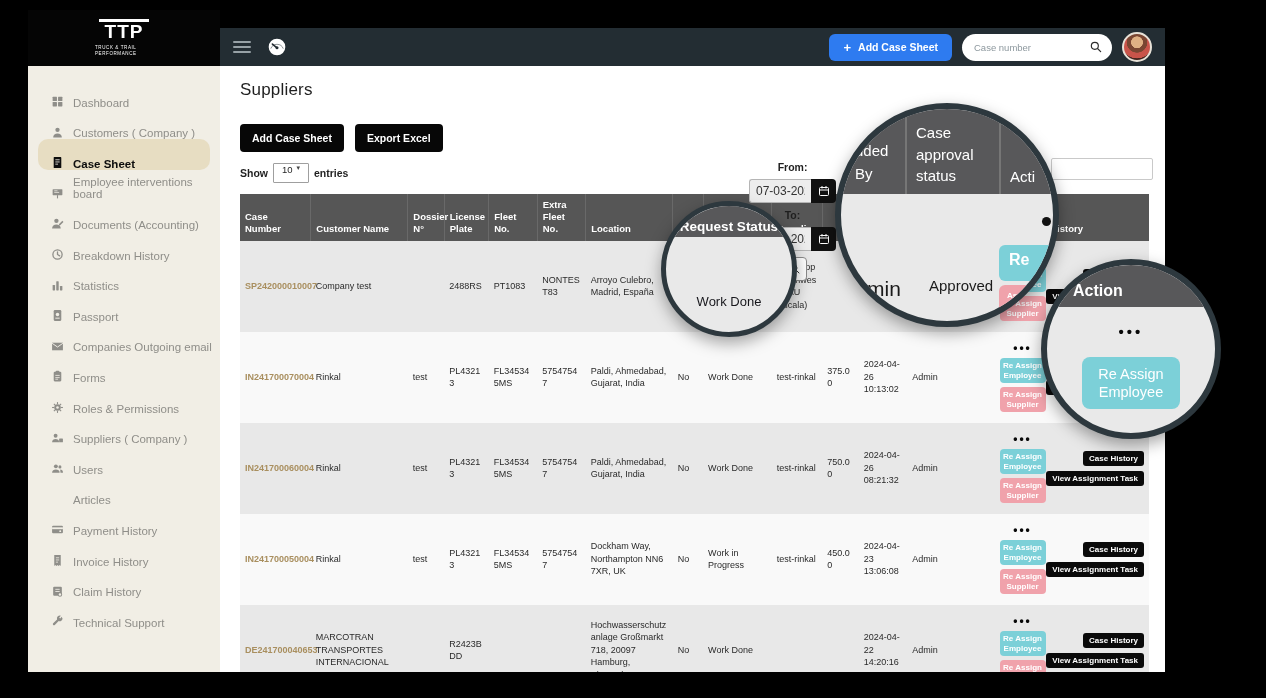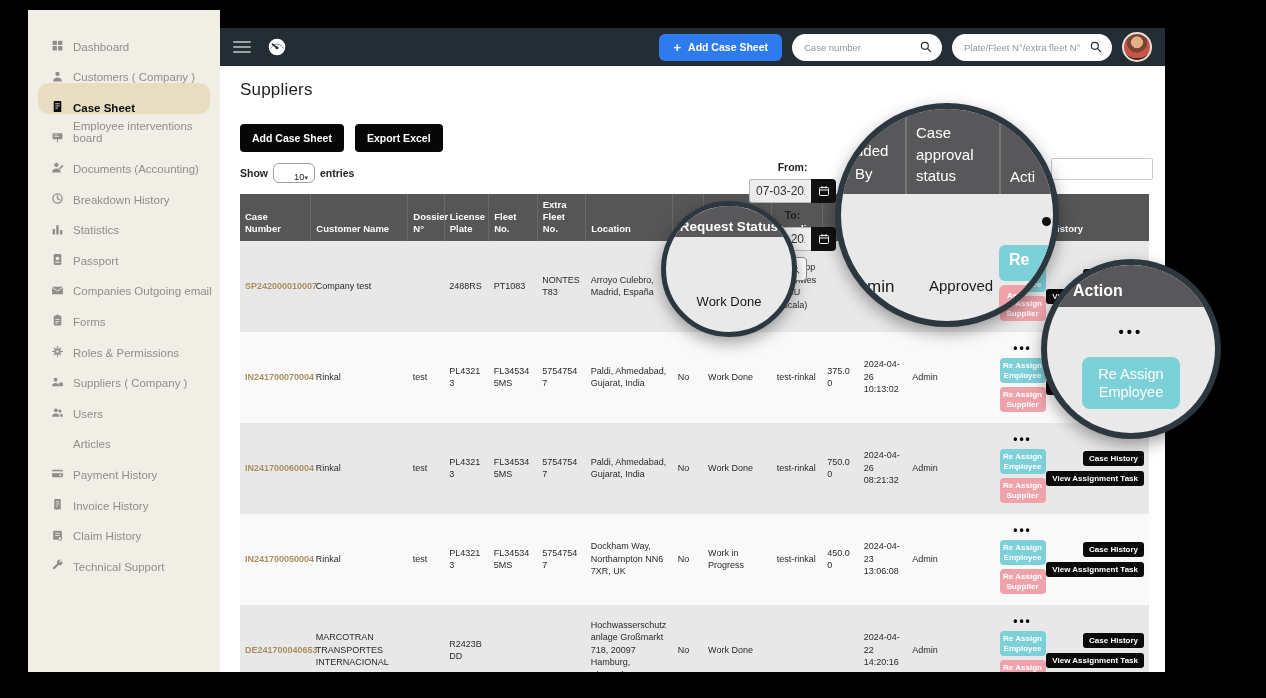--- a/index.html
+++ b/index.html
@@ -36,21 +36,21 @@
   .pill input::placeholder{color:#8d989e;}
   .pill.p1{width:150px;}.pill.p2{width:160px;}
   .pill svg{flex:0 0 14px;}
   .avatar{width:30px;height:30px;border-radius:50%;border:2px solid #e8e2d8;background:radial-gradient(circle at 50% 32%,#e0b184 0 26%,#7a4632 28% 46%,#c9544a 48% 72%,#45251e 74% 100%);cursor:pointer;}
   
   .content{flex:1;background:#fff;position:relative;overflow:hidden;}
   .page-title{margin:14px 0 0 20px;font-size:17px;font-weight:normal;color:#1f1f1f;letter-spacing:.2px;height:22px;}
   .toolbar{margin:22px 0 0 20px;display:flex;gap:11px;height:28px;}
   .btn-black{background:#070707;color:#fff;border:none;border-radius:4px;font-size:10.5px;font-weight:bold;padding:0 12px;height:28px;cursor:pointer;}
   .controls{position:relative;margin:8px 16px 0 20px;height:26px;font-size:10.5px;font-weight:bold;color:#1f1f1f;display:flex;align-items:center;}
-  .entries-select{width:36px;height:20px;border:1px solid #9f9f9f;border-radius:6px;margin:0 5px;display:inline-flex;align-items:flex-end;justify-content:space-between;padding:0 20px;font-size:9.5px;font-weight:normal;cursor:pointer;background:#fff;}
+  .entries-select{width:36px;height:20px;border:1px solid #9f9f9f;border-radius:1px;margin:0 5px;display:inline-flex;align-items:flex-start;justify-content:space-between;padding:0 8px;font-size:9.5px;font-weight:normal;cursor:pointer;background:#fff;}
   .entries-select .caret{font-size:7px;color:#444;}
   .dategroup{position:absolute;right:313px;top:1px;display:flex;align-items:center;gap:6px;flex-direction:column;}
   .date-field{display:flex;align-items:stretch;height:24px;}
   .date-field input{width:62px;border:1px solid #b5b5b5;border-right:none;background:#ededed;font-size:12px;color:#333;padding:0 6px;outline:none;border-radius:3px 0 0 3px;}
   .cal-btn{width:25px;background:#111;border:none;border-radius:0 4px 4px 0;display:flex;align-items:center;justify-content:center;cursor:pointer;}
   .search-outline-btn{width:24px;height:24px;background:#fff;border:1px solid #8b8b8b;border-radius:4px;display:flex;align-items:center;justify-content:center;margin-left:5px;cursor:pointer;}
   .table-search{position:absolute;top:92px;right:12px;display:flex;align-items:center;gap:6px;font-size:10.5px;font-weight:bold;color:#1f1f1f;}
   .table-search input{width:102px;height:22px;border:1px solid #c9c9c9;border-radius:2px;outline:none;padding:0 5px;font-size:10px;}
   
   .table-wrap{margin:8px 16px 0 20px;}
@@ -72,35 +72,39 @@
   
   .circle{position:absolute;border-radius:50%;border:5px solid var(--ring);background:#e9e9e9;overflow:hidden;box-shadow:0 6px 16px rgba(0,0,0,.35);z-index:60;}
   .cA{left:661px;top:201px;width:136px;height:136px;}
   .cA-head{position:absolute;top:0;left:0;right:0;height:31px;background:#58585a;color:#fff;font-size:13.5px;font-weight:bold;display:flex;align-items:flex-end;justify-content:center;padding-bottom:3px;}
   .cA-val{position:absolute;top:88px;left:0;right:0;text-align:center;font-size:13px;color:#17171c;font-weight:normal;}
   .cB{left:835px;top:103px;width:224px;height:224px;border-width:6px;}
   .cB-band{position:absolute;top:0;left:0;right:0;height:85px;background:#58585a;display:flex;color:#fff;font-size:15px;}
   .cB-band .c1{width:64px;display:flex;align-items:flex-end;padding:0 4px 9px 14px;line-height:1.5;}
   .cB-band .c2{width:94px;border-left:2px solid #767676;display:flex;align-items:flex-end;padding:0 4px 7px 9px;line-height:1.45;}
   .cB-band .c3{flex:1;border-left:2px solid #767676;display:flex;align-items:flex-end;padding:0 0 9px 9px;overflow:hidden;white-space:nowrap;}
-  .cB-min{position:absolute;left:26px;top:168px;font-size:17px;color:#1b1b1b;}
+  .cB-min{position:absolute;left:26px;top:168px;font-size:21px;color:#1b1b1b;}
   .cB-approved{position:absolute;left:88px;top:168px;font-size:15px;color:#1b1b1b;}
   .cB-teal{position:absolute;right:-4px;top:136px;width:58px;height:36px;background:var(--teal);border-radius:6px;color:#fff;font-size:16px;font-weight:bold;padding:6px 0 0 10px;}
   .cB-pink{position:absolute;right:-4px;top:176px;width:58px;height:44px;background:var(--pink);border-radius:6px;color:#fff;font-size:8px;font-weight:bold;padding:6px 8px;line-height:1.3;}
   .cB-dot{position:absolute;right:2px;top:108px;width:9px;height:9px;background:#111;border-radius:50%;}
   .cC{left:1041px;top:259px;width:180px;height:180px;border-width:6px;z-index:61;}
   .cC-band{position:absolute;top:0;left:0;right:0;height:42px;background:#58585a;color:#fff;font-size:16px;font-weight:bold;display:flex;align-items:flex-end;padding:0 0 7px 26px;}
   .cC-dots{position:absolute;top:58px;left:0;right:0;text-align:center;font-size:15px;font-weight:bold;letter-spacing:3px;color:#0a0a0a;}
   .cC-btn{position:absolute;top:92px;left:50%;transform:translateX(-50%);width:98px;background:var(--teal);border:none;border-radius:8px;color:#fff;font-size:14.5px;padding:8px 6px;line-height:1.25;text-align:center;cursor:pointer;}
 </style>
 </head>
 <body>
 
 <div class="app">
   <aside class="sidebar">
+    <div class="logo">
+      <div class="logo-ttp">TTP</div>
+      <div class="logo-sub">TRUCK &amp; TRAIL PERFORMANCE</div>
+    </div>
     <nav class="menu">
         <div class="menu-item">
           <span class="mi-icon">
             <svg viewBox="0 0 24 24" fill="currentColor">
               <rect x="3" y="3" width="8" height="8" rx="1"></rect>
               <rect x="13" y="3" width="8" height="8" rx="1"></rect>
               <rect x="3" y="13" width="8" height="8" rx="1"></rect>
               <rect x="13" y="13" width="8" height="8" rx="1"></rect>
             </svg>
           </span>
@@ -290,27 +294,20 @@
           <circle cx="12" cy="13" r="1.8" fill="#232d33"></circle>
           <path d="M4.5 14a8 8 0 0115 0" fill="none" stroke="#232d33" stroke-width="1.2" opacity=".5"></path>
         </svg>
       <div class="tb-spacer"></div>
       <button class="btn-blue">
           <span class="plus">+</span>
           <span>Add Case Sheet</span>
         </button>
       <div class="pill p1">
         <input placeholder="Case number" style="">
-        <svg viewBox="0 0 24 24" width="14" height="14">
-            <circle cx="10" cy="10" r="6" fill="none" stroke="#2b2b2b" stroke-width="2"></circle>
-            <path d="M15 15l5 5" stroke="#2b2b2b" stroke-width="2" stroke-linecap="round"></path>
-          </svg>
-      </div>
-      <div class="pill p2">
-        <input placeholder="Plate/Fleet N°/extra fleet N°" style="">
         <svg viewBox="0 0 24 24" width="14" height="14">
             <circle cx="10" cy="10" r="6" fill="none" stroke="#2b2b2b" stroke-width="2"></circle>
             <path d="M15 15l5 5" stroke="#2b2b2b" stroke-width="2" stroke-linecap="round"></path>
           </svg>
       </div>
       <div class="avatar"></div>
     </header>
 
     <div class="content">
       <h1 class="page-title">Suppliers</h1>

